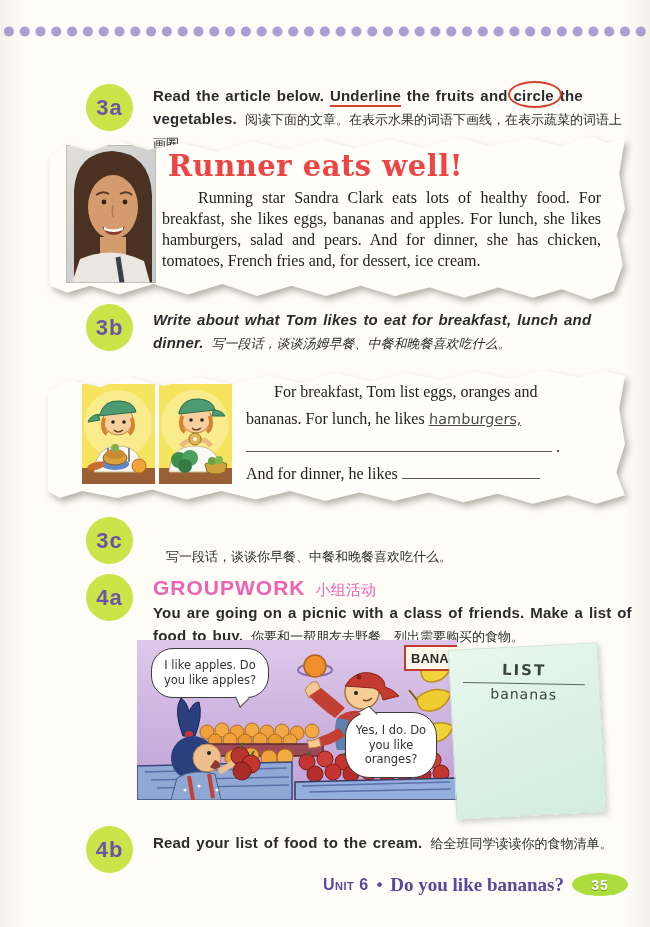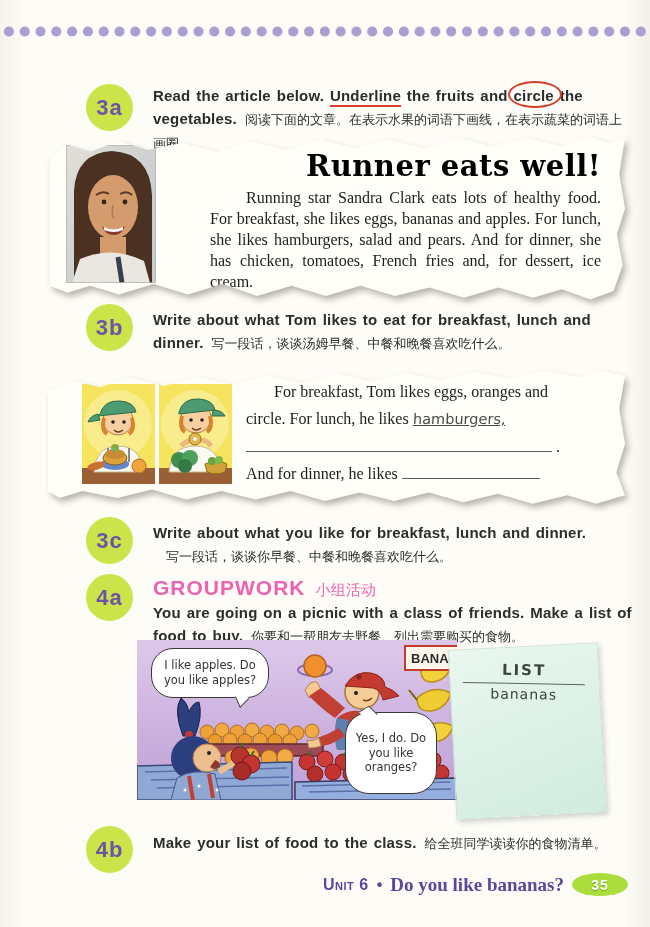--- a/index.html
+++ b/index.html
@@ -23,26 +23,26 @@
   .redline{border-bottom:2.5px solid var(--red-mark,#d5402b);padding-bottom:1px;}
   .circled{position:relative;display:inline-block;}
   .circled::after{content:"";position:absolute;left:-6px;right:-8px;top:-3px;bottom:-1px;
                   border:2px solid var(--red-mark,#d5402b);border-radius:50%;}
   
   .paper-wrap{position:absolute;filter:drop-shadow(3px 4px 3px rgba(95,90,70,.45));}
   .paper{position:relative;width:100%;height:100%;background:#fffef8;}
   .tear1{clip-path:polygon(0% 15%,3% 8%,7% 12%,12% 6%,17% 11%,23% 7%,29% 12%,35% 6%,41% 11%,47% 5%,53% 10%,59% 5%,65% 10%,71% 4%,77% 9%,83% 4%,89% 9%,94% 3%,97% 7%,100% 4%,99% 25%,100% 45%,98.6% 60%,99.6% 78%,98% 93%,94% 98%,89% 92%,84% 97%,78% 91%,72% 97%,66% 91%,60% 96%,54% 90%,48% 96%,42% 90%,36% 96%,30% 89%,24% 95%,18% 89%,12% 95%,7% 90%,3% 94%,0% 90%);}
   .tear2{clip-path:polygon(0% 18%,4% 10%,9% 15%,14% 8%,20% 14%,26% 8%,32% 13%,38% 7%,44% 12%,50% 5%,56% 11%,62% 5%,68% 10%,74% 4%,80% 9%,86% 3%,92% 8%,96% 3%,100% 7%,99% 30%,100% 55%,98.5% 75%,100% 91%,95% 97%,90% 91%,84% 97%,78% 90%,72% 96%,66% 89%,60% 95%,54% 89%,48% 95%,42% 88%,36% 94%,30% 88%,24% 94%,18% 87%,12% 93%,6% 88%,2% 93%,0% 88%);}
   
-  .article-title{position:absolute;left:118px;right:24px;top:18px;text-align:right;
+  .article-title{position:absolute;left:118px;right:24px;top:18px;text-align:left;
                  font-family:"DejaVu Serif","Liberation Serif",serif;font-weight:bold;
-                 font-size:29px;color:#000000;letter-spacing:.5px;}
+                 font-size:29px;color:#ef4444;letter-spacing:.5px;}
   .article-body{position:absolute;left:112px;right:24px;top:56px;
                 font-family:"Liberation Serif","DejaVu Serif",serif;font-size:16px;
-                line-height:21px;color:#1d1d1d;text-align:justify;text-indent:36px;margin-left:48px;}
+                line-height:21px;color:#1d1d1d;text-align:justify;text-indent:36px;}
   .photo{position:absolute;left:16px;top:14px;width:90px;height:138px;}
   
   .panels{position:absolute;left:34px;top:18px;display:flex;gap:4px;}
   .panel{width:73px;height:100px;}
   .answer{position:absolute;left:198px;top:12px;width:344px;
           font-family:"Liberation Serif","DejaVu Serif",serif;font-size:16px;
           line-height:27px;color:#1d1d1d;}
   .answer .ind{display:inline-block;width:28px;}
   .hand{font-family:"DejaVu Sans",sans-serif;font-size:14.5px;color:#4a4a4a;
         text-decoration:underline;display:inline-block;transform:skewX(-3deg);}
@@ -54,21 +54,21 @@
   
   .scene{position:absolute;left:137px;top:640px;width:320px;height:160px;overflow:hidden;}
   .bubble{position:absolute;background:#fff;border:1.5px solid #3a3a3a;border-radius:22px;
           font-family:"DejaVu Sans",sans-serif;font-size:11.5px;line-height:1.3;color:#333;
           display:flex;align-items:center;justify-content:center;text-align:center;
           padding:3px 7px;box-sizing:border-box;}
   .bubble::after{content:"";position:absolute;width:11px;height:11px;background:#fff;}
   .bubble-girl{left:14px;top:8px;width:118px;height:50px;}
   .bubble-girl::after{bottom:-6.5px;left:72%;border-right:1.5px solid #3a3a3a;
           border-bottom:1.5px solid #3a3a3a;transform:rotate(65deg) skewX(20deg);}
-  .bubble-boy{left:208px;top:72px;width:92px;height:82px;border-radius:24px;}
+  .bubble-boy{left:208px;top:72px;width:92px;height:66px;border-radius:24px;}
   .bubble-boy::after{top:-6.5px;left:16px;border-left:1.5px solid #3a3a3a;
           border-top:1.5px solid #3a3a3a;transform:rotate(45deg) skewX(-15deg);}
   
   .pad{position:absolute;left:452px;top:646px;width:150px;height:170px;
        background:linear-gradient(160deg,#e9f7ef 0%,#dcf1e6 55%,#d2ecdf 100%);
        transform:rotate(-3deg);box-shadow:2px 3px 5px rgba(110,120,110,.3);
        border:1px solid #cfe3d6;box-sizing:border-box;}
   .pad-inner{transform:rotate(4deg);padding-top:14px;}
   .pad-title{text-align:center;font-family:"DejaVu Sans",sans-serif;font-size:15px;
              letter-spacing:2px;color:#3c423e;font-weight:bold;}
@@ -126,21 +126,21 @@
         <rect x="0" y="0" width="90" height="138" fill="none" stroke="#b9b3a5" stroke-width="1.5"></rect>
       </svg>
       <div class="article-title">Runner eats well!</div>
       <div class="article-body">Running star Sandra Clark eats lots of healthy food.  For breakfast, she likes eggs, bananas and apples.  For lunch, she likes hamburgers, salad and pears.  And for dinner, she has chicken, tomatoes, French fries and, for dessert, ice cream.</div>
     </div>
   </div>
 
   <div class="badge" style="left:86px;top:304px;">
     <span>3b</span>
   </div>
-  <div class="instr" style="top:308px;">
+  <div class="instr" style="top:308px;font-style:italic;">
     <span>Write about what Tom likes to eat for breakfast, lunch and dinner.</span><span class="zh">写一段话，谈谈汤姆早餐、中餐和晚餐喜欢吃什么。</span>
   </div>
 
   <div class="paper-wrap" style="left:48px;top:366px;width:577px;height:142px;">
     <div class="paper tear2">
       <div class="panels">
         <svg class="panel" viewBox="0 0 73 100">
           <rect width="73" height="100" fill="#f6e35e"></rect>
           <circle cx="36" cy="40" r="34" fill="#faf0a0" opacity=".7"></circle>
           <rect x="0" y="84" width="73" height="16" fill="#9a5f35"></rect>
@@ -177,33 +177,33 @@
           <circle cx="36" cy="55" r="2" fill="#fbfaf2"></circle>
           <circle cx="20" cy="76" r="8" fill="#3e8e4e"></circle>
             <circle cx="31" cy="74" r="8" fill="#4da05c"></circle>
           <circle cx="26" cy="82" r="7" fill="#357a43"></circle>
           <path d="M46,80 q12,-6 22,0 l-2,8 q-9,4 -18,0 Z" fill="#cfa23a" stroke="#8a6a1d" stroke-width="1"></path>
           <circle cx="53" cy="77" r="4" fill="#69a33f"></circle>
             <circle cx="60" cy="76" r="4" fill="#7fb84d"></circle>
         </svg>
       </div>
       <div class="answer">
-        <span class="ind"></span><span>For breakfast, Tom likes eggs, oranges and circle.  For lunch, he likes </span><span class="hand">hamburgers,</span><br>
+        <span class="ind"></span><span>For breakfast, Tom list eggs, oranges and bananas.  For lunch, he likes </span><span class="hand">hamburgers,</span><br>
         <span class="blank" style="width:306px;"></span> <span>.</span><br>
         <span>And for dinner, he likes </span><span class="blank" style="width:138px;"></span><br>
         <span class="blank" style="width:306px;"></span> <span>.</span>
       </div>
     </div>
   </div>
 
   <div class="badge" style="left:86px;top:517px;">
     <span>3c</span>
   </div>
   <div class="instr" style="top:521px;">
-    <span>Write about what you like for breakfast, lunch and dinner.</span><br>
+    <br>
     <span class="zh" style="margin-left:13px;">写一段话，谈谈你早餐、中餐和晚餐喜欢吃什么。</span>
   </div>
 
   <div class="badge" style="left:86px;top:574px;text-align:center;">
     <span>4a</span>
   </div>
   <div class="instr" style="top:572px;">
     <span class="gw">GROUPWORK</span><span class="gw-zh">小组活动</span>
   </div>
   <div class="instr" style="top:601px;">
@@ -331,21 +331,21 @@
       <div class="pad-title">LIST</div>
       <div class="pad-rule"></div>
       <div class="pad-item">bananas</div>
     </div>
   </div>
 
   <div class="badge" style="left:86px;top:826px;">
     <span>4b</span>
   </div>
   <div class="instr" style="top:831px;">
-    <span>Make your list of food to the class.</span><span class="zh">给全班同学读读你的食物清单。</span>
+    <span>Read your list of food to the cream.</span><span class="zh">给全班同学读读你的食物清单。</span>
   </div>
 
   <div class="footer">
     <span class="f-unit">Unit 6</span>
     <span class="f-bullet">•</span>
     <span class="f-title">Do you like bananas?</span>
     <span class="f-page">
       <span>35</span>
     </span>
   </div>

